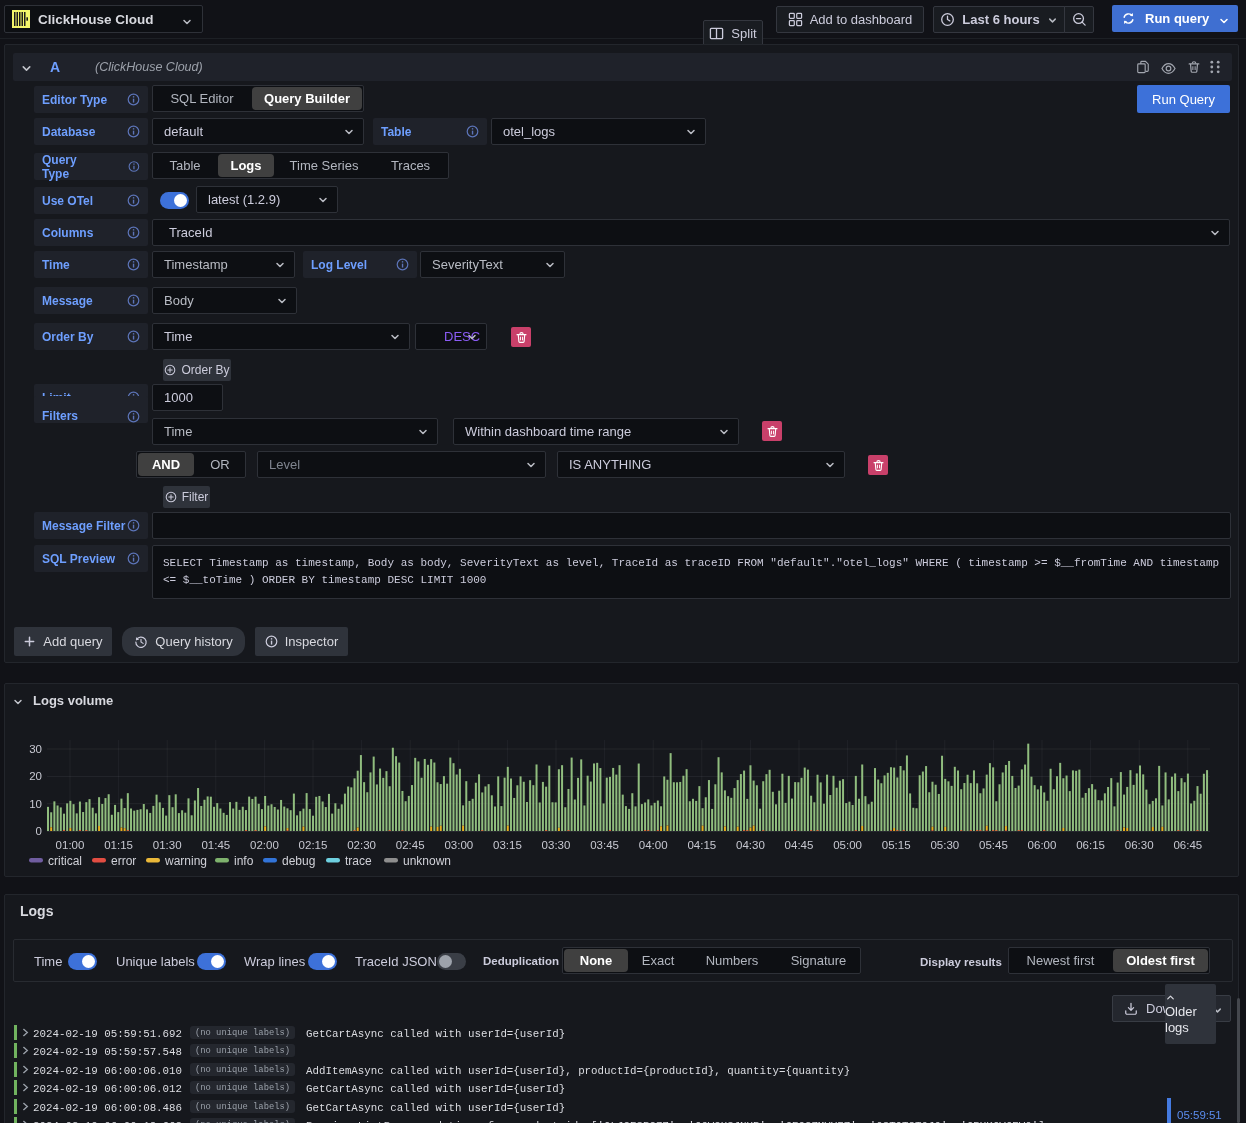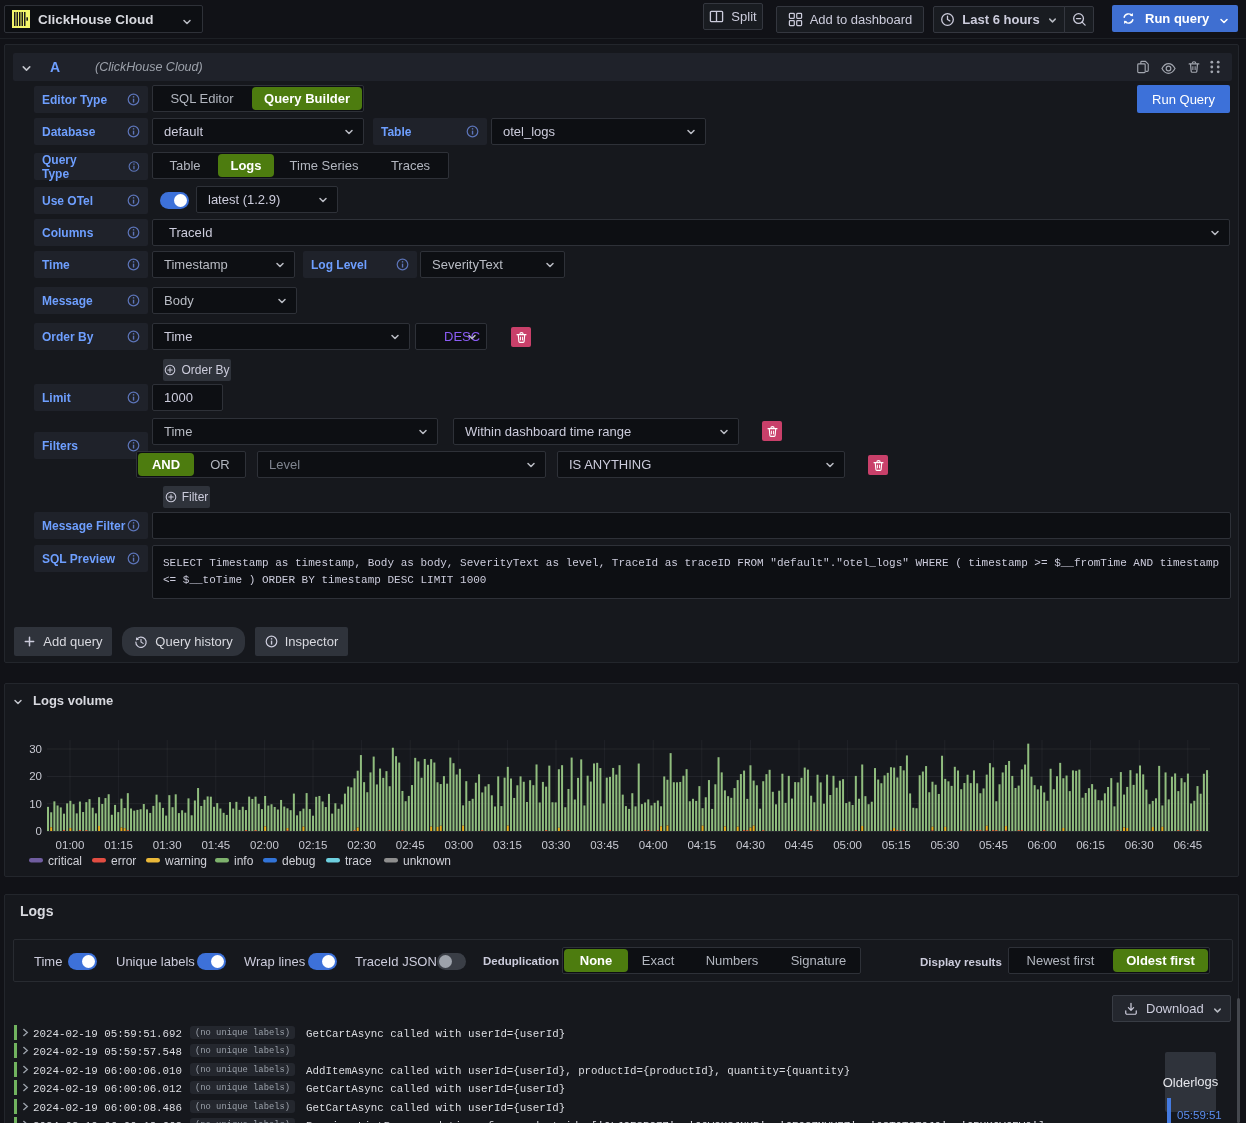--- a/index.html
+++ b/index.html
@@ -6,21 +6,21 @@
 .abs{position:absolute;}
 .lbl{position:absolute;height:27px;background:#1f222a;border-radius:2px;display:flex;
   align-items:center;justify-content:space-between;padding:0 8px;color:#6e9fff;
   font-size:12px;font-weight:700;}
 .sel{position:absolute;height:27px;background:#0d0f13;border:1px solid #2e3138;border-radius:2px;
   display:flex;align-items:center;padding:0 11px;color:#ccccdc;font-size:13px;white-space:nowrap;}
 .sel .cv{position:absolute;right:8px;top:7px;}
 .rg{position:absolute;height:27px;background:#0d0f13;border:1px solid #2e3138;border-radius:2px;
   display:flex;align-items:stretch;color:#b2b6bf;font-size:13px;font-weight:500;white-space:nowrap;}
 .rg>div{display:flex;align-items:center;justify-content:center;}
-.rg>div.on{background:#4d7c0f;color:#ffffff;border-radius:4px;margin:1px;font-weight:700;}
+.rg>div.on{background:#404040;color:#ffffff;border-radius:4px;margin:1px;font-weight:700;}
 .tgl{position:absolute;width:29px;height:17px;border-radius:9px;background:#3d71d9;}
 .tgl::after{content:"";position:absolute;top:2px;right:2px;width:13px;height:13px;border-radius:50%;background:#fff;}
 .tgl.off{background:#3a3e46;}
 .tgl.off::after{right:auto;left:2px;background:#9da2ab;}
 .tbtn{position:absolute;height:27px;border:1px solid #34373f;border-radius:2px;background:#191c21;
   display:flex;align-items:center;justify-content:center;gap:7px;color:#ccccdc;
   font-size:13px;font-weight:500;white-space:nowrap;}
 .sbtn{position:absolute;height:22px;border-radius:2px;background:#2f333b;display:flex;
   align-items:center;justify-content:center;gap:5px;color:#ccccdc;font-size:12px;font-weight:500;white-space:nowrap;}
 .bbtn{position:absolute;height:29px;border-radius:2px;background:#2f333b;display:flex;
@@ -39,21 +39,21 @@
       <rect x="7.0" y="2.0" width="1.5" height="14" fill="#1b1b1b"></rect>
       <rect x="9.5" y="2.0" width="1.5" height="14" fill="#1b1b1b"></rect>
       <rect x="12.0" y="2.0" width="1.5" height="14" fill="#1b1b1b"></rect>
       <rect x="14.4" y="7.3" width="1.6" height="3.4" fill="#1b1b1b"></rect>
     </svg>
 <span style="margin-left:8px;color:#d8d9df;font-size:13.5px;font-weight:700;text-align:right;">ClickHouse Cloud</span>
 <span style="position:absolute;right:9px;top:8px;"><svg width="12" height="12" viewBox="0 0 14 14" fill="none">
         <path d="M3.5 5.25 L7 8.75 L10.5 5.25" stroke="#b8bbc3" stroke-width="1.8" stroke-linecap="round" stroke-linejoin="round"></path>
       </svg></span>
 </div>
-<div class="tbtn" style="left:703px;top:3px;width:60px;">
+<div class="tbtn" style="left:703px;top:20px;width:60px;">
     <svg width="15" height="15" viewBox="0 0 16 16" fill="none">
       <rect x="1.5" y="2.5" width="13" height="11" rx="1" stroke="#ccccdc" stroke-width="1.4"></rect>
       <path d="M8 2.5 V13.5" stroke="#ccccdc" stroke-width="1.4"></path>
     </svg>
     <span>Split</span>
   </div>
 <div class="tbtn" style="left:776px;top:6px;width:148px;">
     <svg width="15" height="15" viewBox="0 0 16 16" fill="none">
       <rect x="1.5" y="1.5" width="5.2" height="5.2" rx="0.8" stroke="#ccccdc" stroke-width="1.3"></rect>
       <rect x="9.3" y="1.5" width="5.2" height="5.2" rx="0.8" stroke="#ccccdc" stroke-width="1.3"></rect>
@@ -256,21 +256,21 @@
   </div>
 <div class="lbl" style="left:34px;top:384px;width:114px;">
     <span>Limit</span>
     <svg width="13" height="13" viewBox="0 0 14 14" fill="none">
       <circle cx="7" cy="7" r="5.7" stroke="#5c74b8" stroke-width="1.3"></circle>
       <rect x="6.3" y="6.1" width="1.5" height="4.2" fill="#5c74b8"></rect>
       <rect x="6.3" y="3.4" width="1.5" height="1.5" fill="#5c74b8"></rect>
     </svg>
   </div>
 <div class="sel" style="left:152px;top:384px;width:71px;">1000</div>
-<div class="lbl" style="left:34px;top:432px;width:114px;">
+<div class="lbl" style="left:34px;top:396px;width:114px;align-items:flex-end;">
     <span>Filters</span>
     <svg width="13" height="13" viewBox="0 0 14 14" fill="none">
       <circle cx="7" cy="7" r="5.7" stroke="#5c74b8" stroke-width="1.3"></circle>
       <rect x="6.3" y="6.1" width="1.5" height="4.2" fill="#5c74b8"></rect>
       <rect x="6.3" y="3.4" width="1.5" height="1.5" fill="#5c74b8"></rect>
     </svg>
   </div>
 <div class="sel" style="left:152px;top:418px;width:286px;padding-left:11px;color:#b9bcc4;">Time<span class="cv"><svg width="12" height="12" viewBox="0 0 14 14" fill="none">
         <path d="M3.5 5.25 L7 8.75 L10.5 5.25" stroke="#b8bbc3" stroke-width="1.8" stroke-linecap="round" stroke-linejoin="round"></path>
       </svg></span></div>
@@ -945,21 +945,21 @@
 </div>
 <div class="abs" style="left:13px;top:1116px;width:1215px;height:18px;">
 <span class="abs" style="left:1px;top:1px;width:3px;height:15px;background:#71b35f;"></span>
 <svg class="abs" style="left:8px;top:4px;" width="9" height="9" viewBox="0 0 10 10" fill="none">
       <path d="M3 1.5 L7 5 L3 8.5" stroke="#9aa0a9" stroke-width="1.5" stroke-linecap="round"></path>
     </svg>
 <span class="abs mono" style="left:20px;top:3.5px;font-size:10.8px;color:#dcdde2;white-space:pre;">2024-02-19 06:00:18.663</span>
 <span class="abs mono" style="left:177px;top:2px;height:13px;background:#24272e;border-radius:3px;padding:1.5px 5px;font-size:8.8px;color:#9aa0a9;white-space:pre;">(no unique labels)</span>
 <span class="abs mono" style="left:293px;top:3.5px;font-size:10.8px;color:#dcdde2;white-space:pre;">Receive ListRecommendations for product ids:['OLJCESPC7Z', '66VCHSJNUP', '6E92ZMYYFZ', '0STOT8T0J0', '9RUK6V6EV0']</span>
 </div>
-<div class="abs" style="left:1165px;top:1052px;width:51px;height:60px;background:#2f333b;border-radius:2px;display:flex;flex-direction:row;align-items:center;justify-content:center;color:#e6e7ec;font-size:13px;font-weight:500;line-height:16px;">
+<div class="abs" style="left:1165px;top:984px;width:51px;height:60px;background:#2f333b;border-radius:2px;display:flex;flex-direction:column;justify-content:center;color:#e6e7ec;font-size:13px;font-weight:500;line-height:16px;">
     <svg width="11" height="11" viewBox="0 0 14 14" fill="none">
       <path d="M3.5 8.75 L7 5.25 L10.5 8.75" stroke="#d7d8de" stroke-width="1.6" stroke-linecap="round" stroke-linejoin="round"></path>
     </svg>
     <span style="margin-top:1px;">Older</span>
     <span>logs</span>
   </div>
 <div class="abs" style="left:1167px;top:1098px;width:4px;height:25px;background:#447ae0;"></div>
 <span class="abs" style="left:1177px;top:1109px;color:#5b8def;font-size:11.5px;">05:59:51</span>
 <div class="abs" style="left:1237px;top:998px;width:2.5px;height:125px;background:#44474d;border-radius:2px;"></div>
 </body></html>

